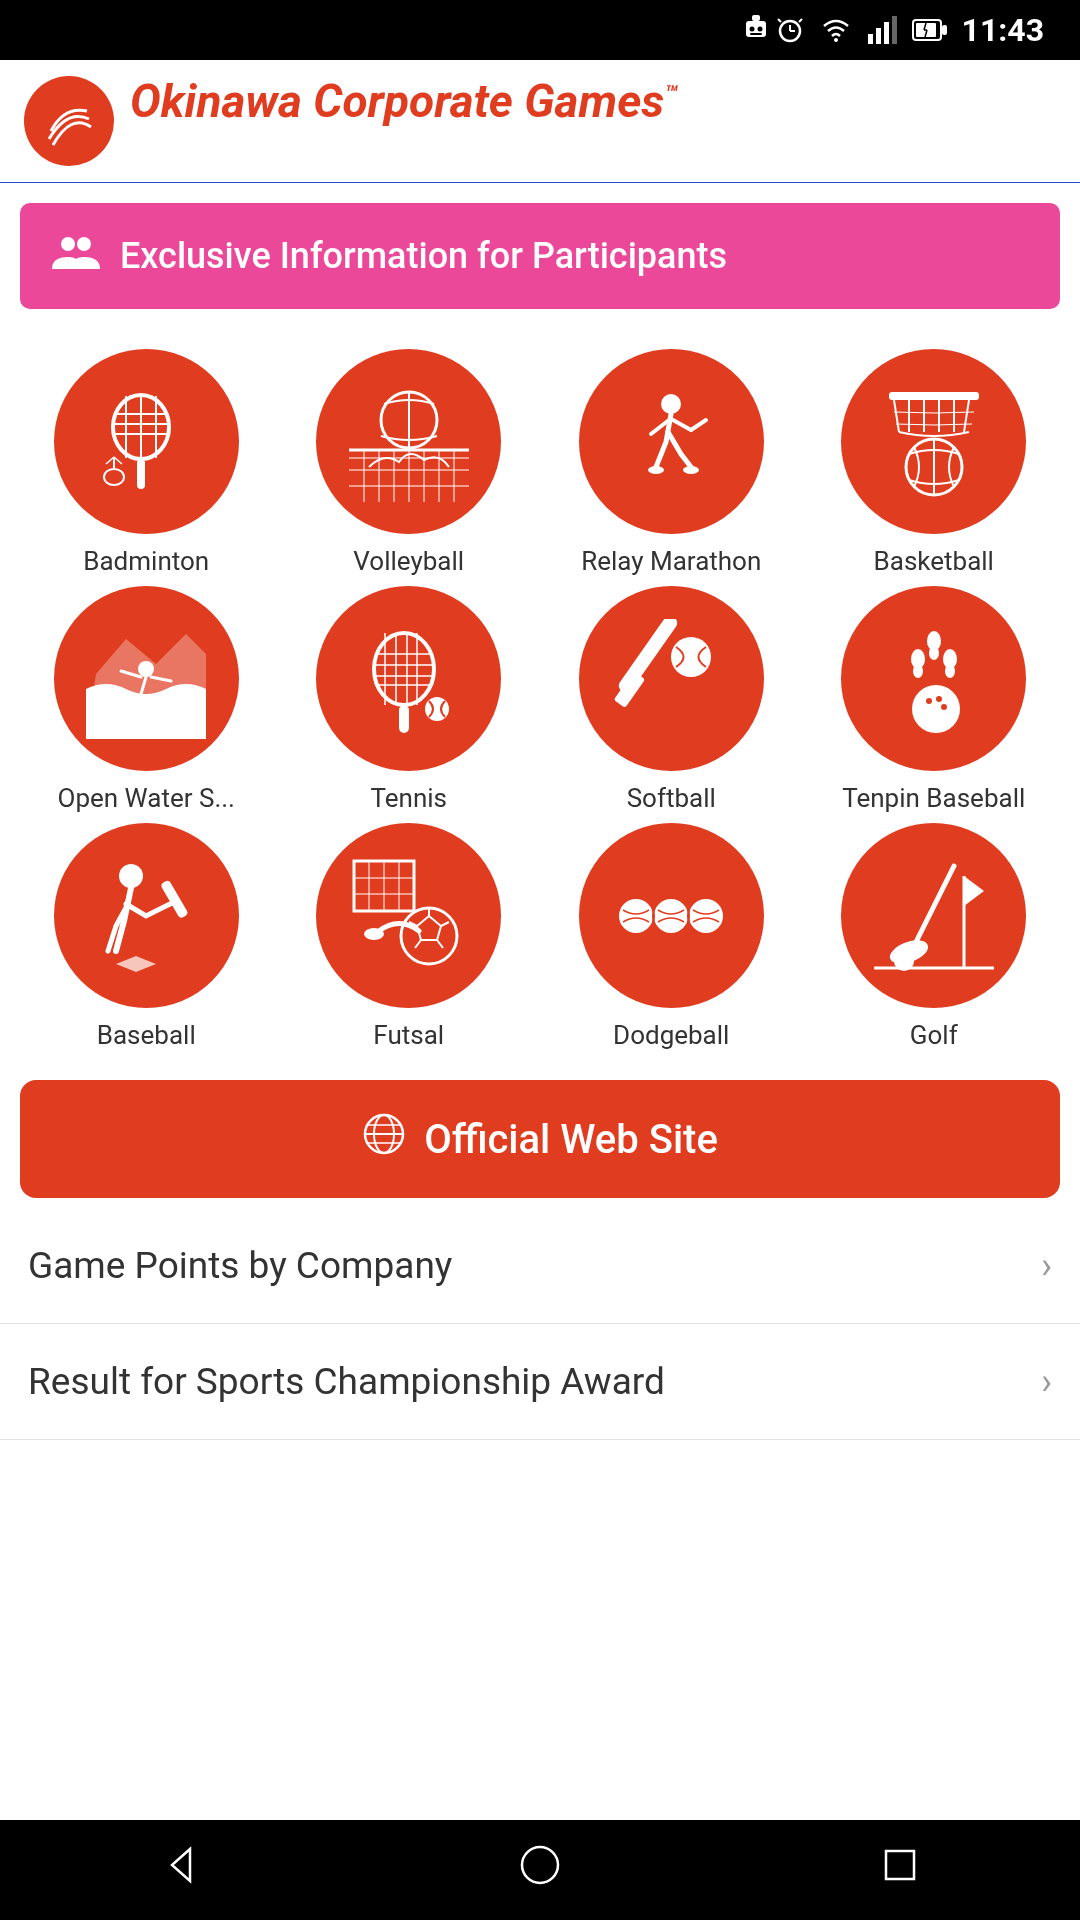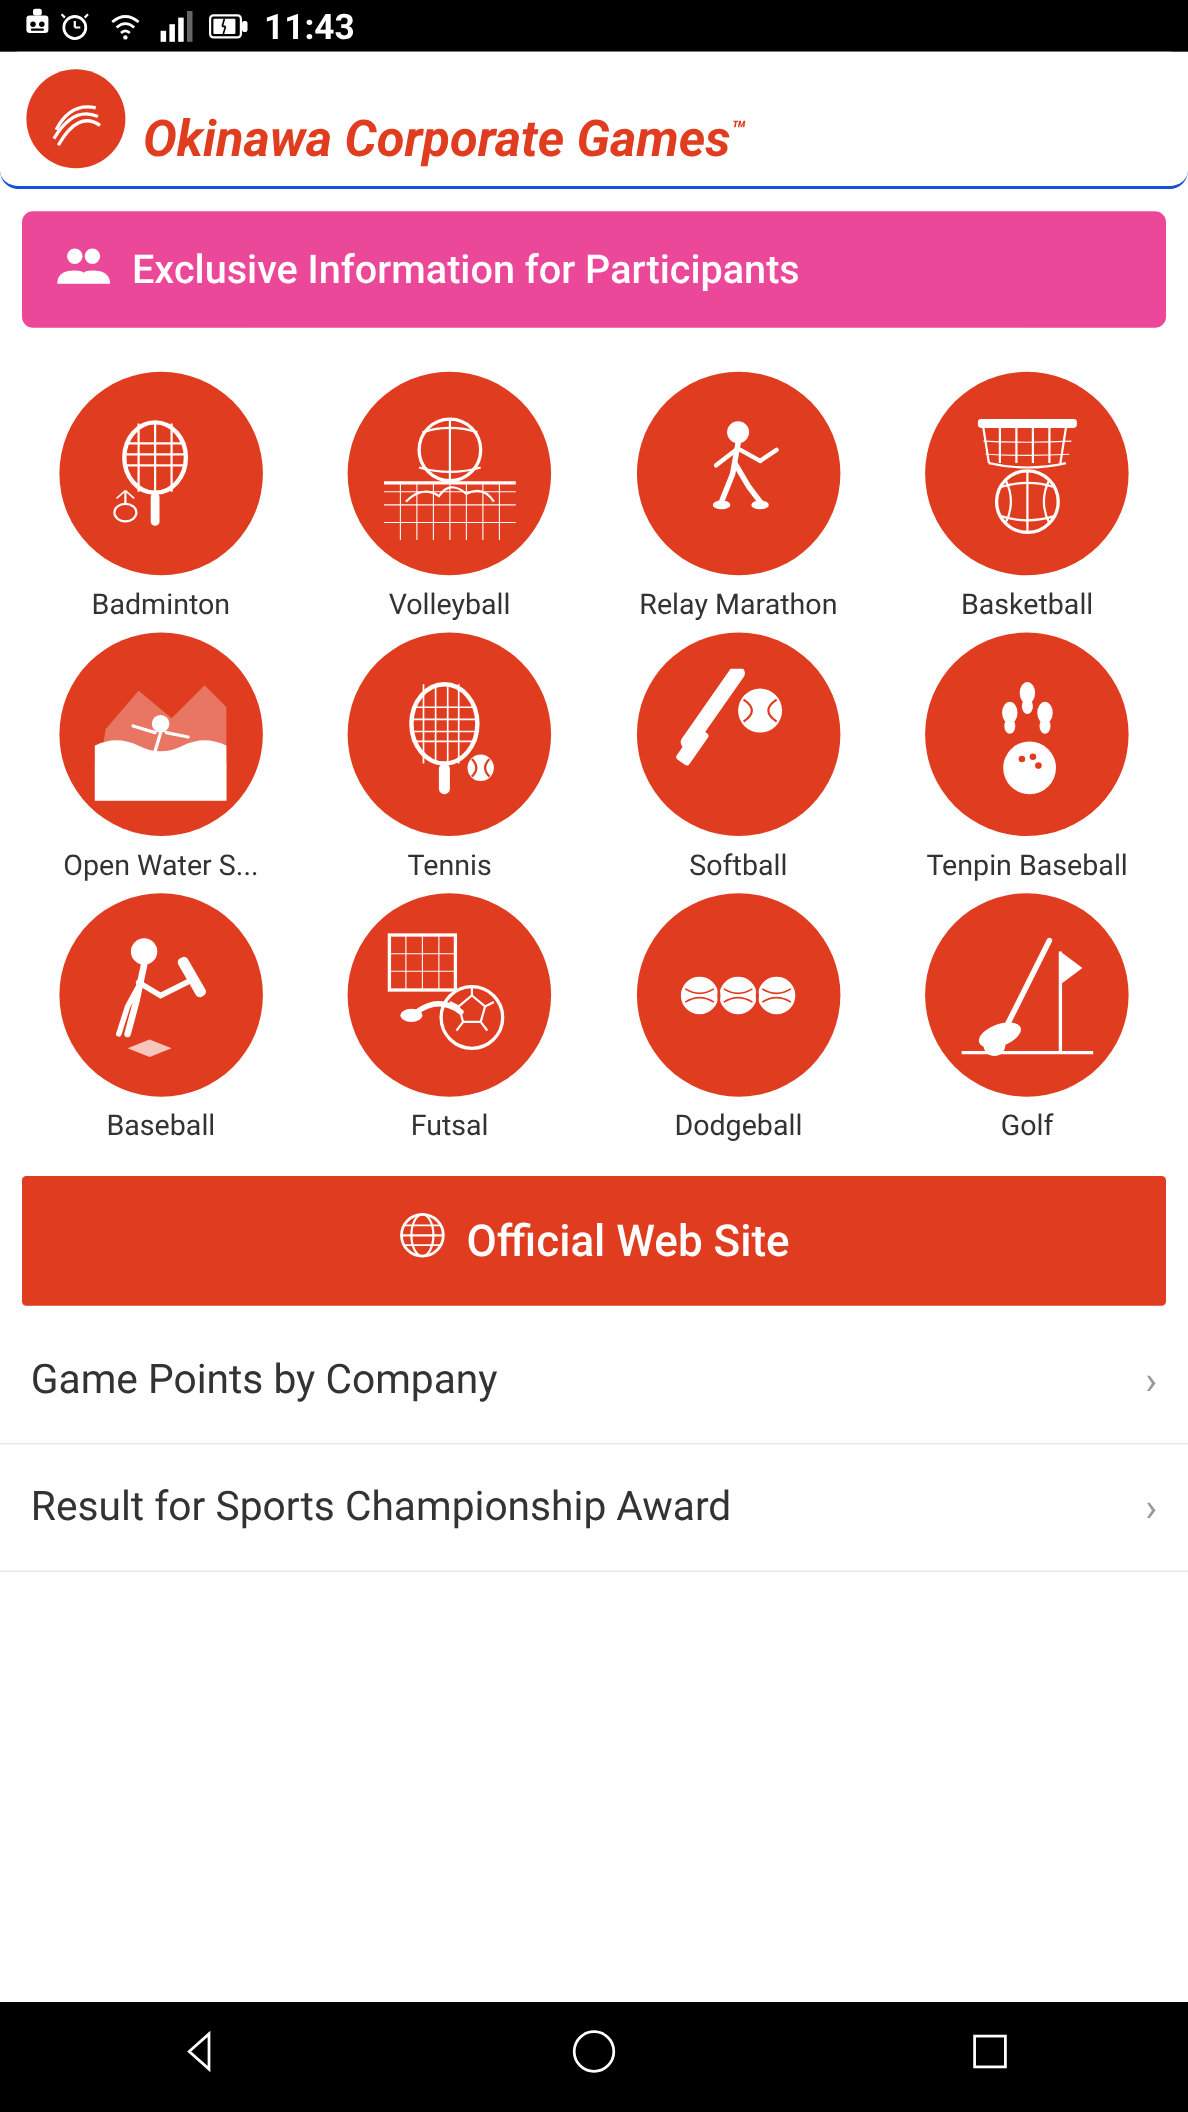--- a/index.html
+++ b/index.html
@@ -10,45 +10,44 @@
       background: #fff;
       font-family: 'Roboto', Arial, sans-serif;
       display: flex;
       flex-direction: column;
     }
 
     
     .status-bar {
       background: #000;
       color: #fff;
-      height: 47px;
-      display: flex;
-      align-items: center;
-      justify-content: flex-start;
-      padding: 0 16px;
+      height: 60px;
+      display: flex;
+      align-items: center;
+      justify-content: flex-end;
+      padding: 0 36px;
       flex-shrink: 0;
     }
     .status-left { font-size: 26px; }
     .status-right {
       display: flex;
       align-items: center;
       gap: 14px;
       font-size: 28px;
     }
     .status-time { font-size: 32px; font-weight: bold; }
 
     
     .header {
       background: #fff;
-      border-bottom: 3px solid #1d4ed8;
+      border-bottom: 1px solid #1d4ed8;
       padding: 16px 24px;
       display: flex;
-      align-items: flex-end;
+      align-items: flex-start;
       flex-shrink: 0;
-      border-radius: 17px;
     }
     .logo-circle {
       width: 90px;
       height: 90px;
       background: #e03c20;
       border-radius: 50%;
       display: flex;
       align-items: center;
       justify-content: center;
       margin-right: 16px;
@@ -109,21 +108,21 @@
       font-size: 26px;
       color: #333;
       text-align: center;
     }
 
     
     .official-btn {
       background: #e03c20;
       color: #fff;
       margin: 10px 20px;
-      border-radius: 4px;
+      border-radius: 16px;
       padding: 32px;
       display: flex;
       align-items: center;
       justify-content: center;
       gap: 18px;
       font-size: 40px;
       font-weight: 500;
       cursor: pointer;
       flex-shrink: 0;
     }

